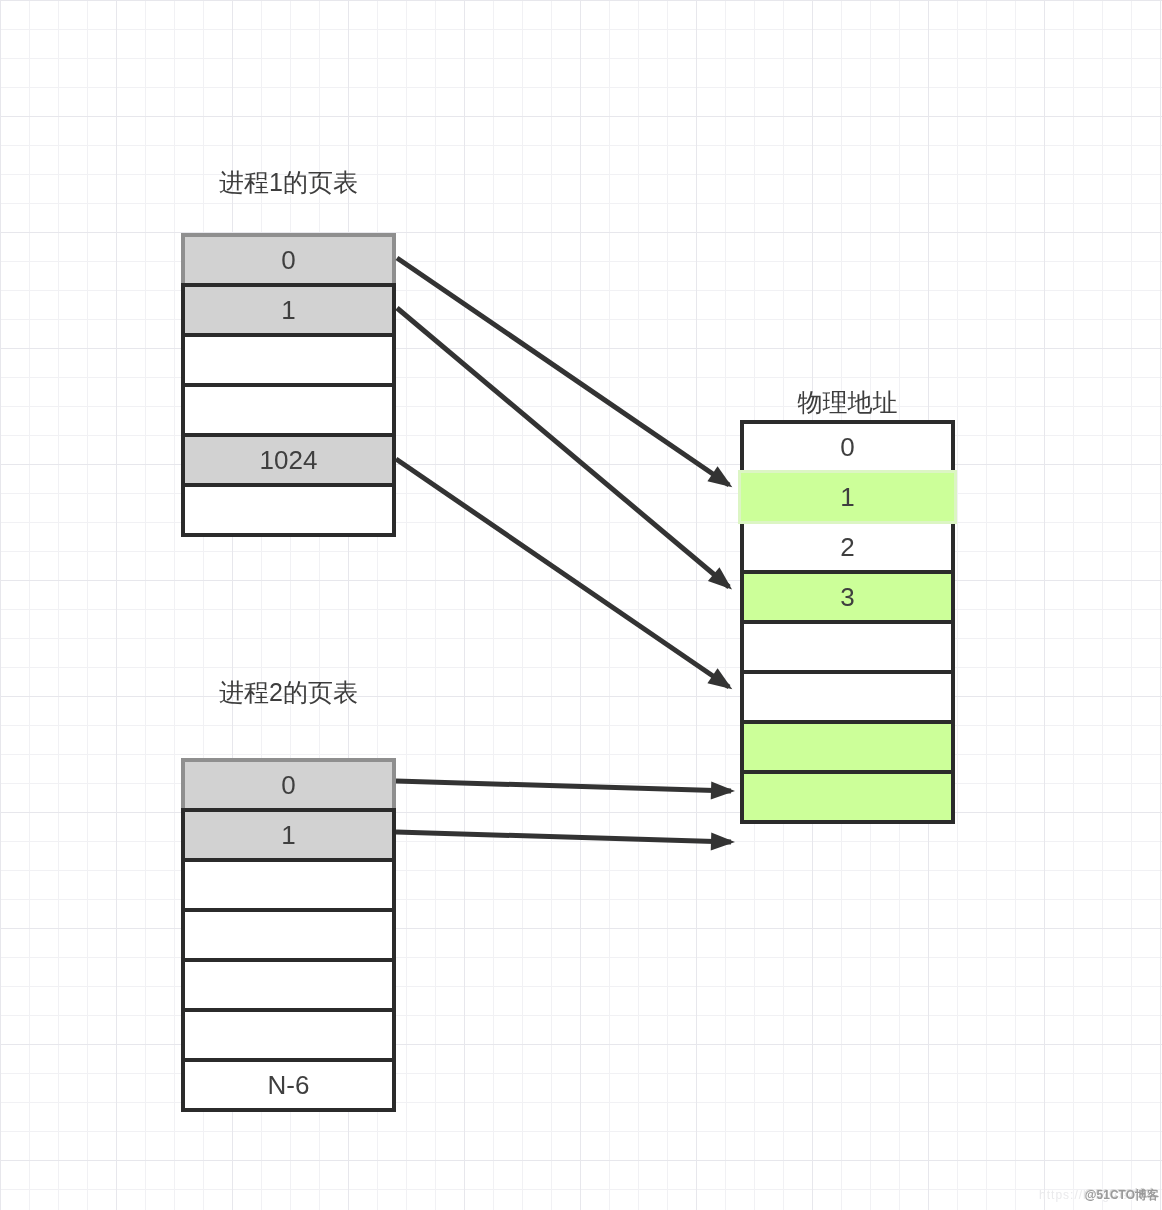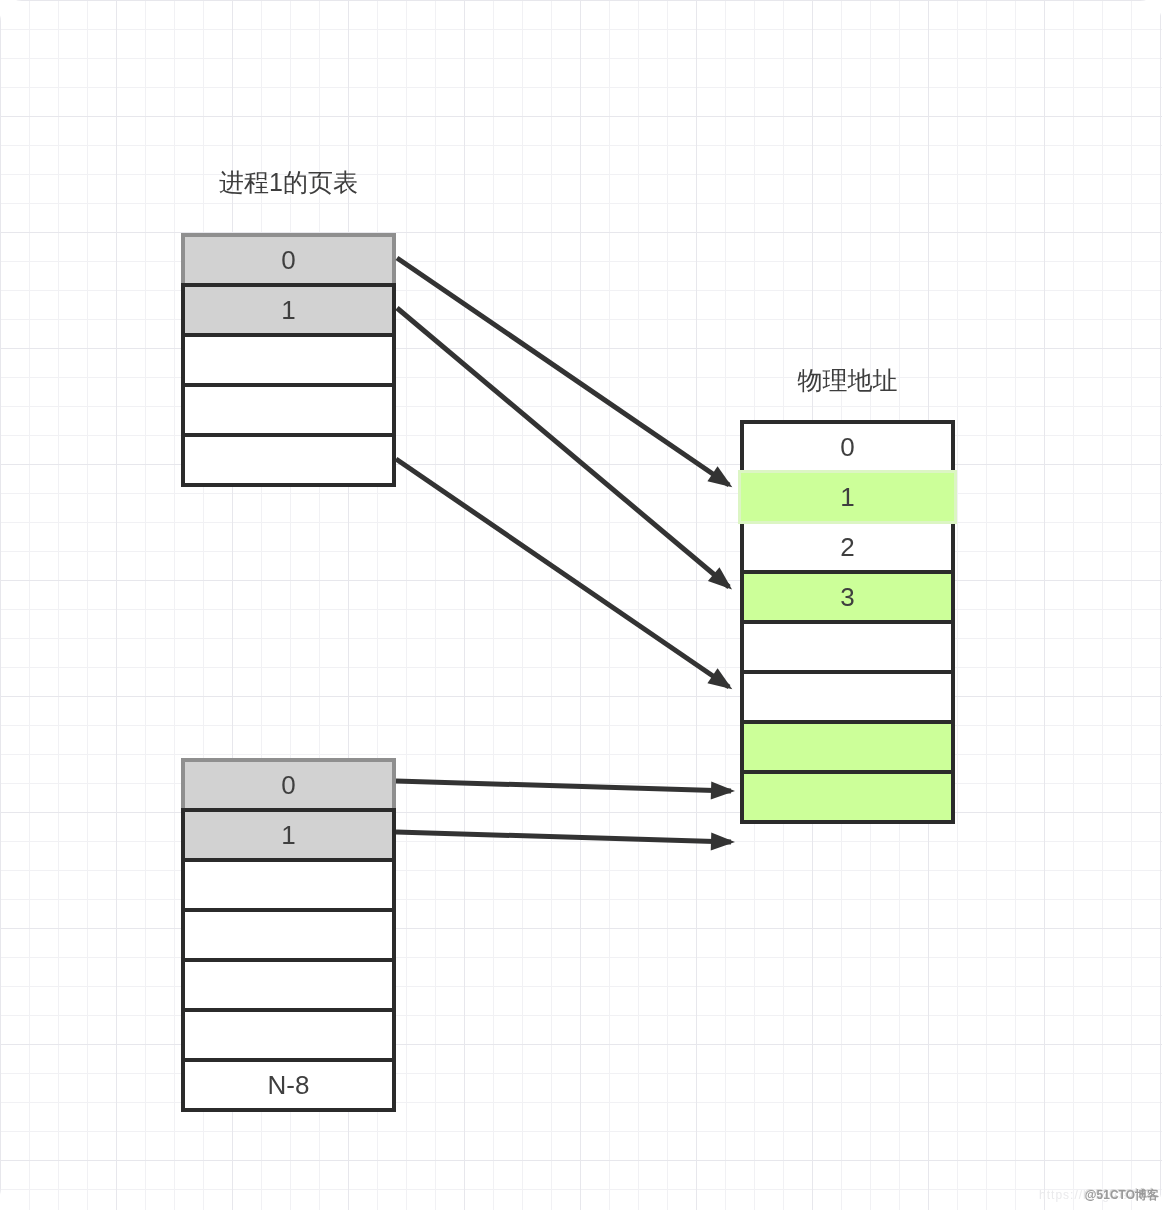--- a/index.html
+++ b/index.html
@@ -9,29 +9,28 @@
     overflow:hidden;
     background-color:#ffffff;
     background-image:
       linear-gradient(to right,#e7e7ec 1px,transparent 1px),
       linear-gradient(to bottom,#e7e7ec 1px,transparent 1px),
       linear-gradient(to right,#f1f1f4 1px,transparent 1px),
       linear-gradient(to bottom,#f1f1f4 1px,transparent 1px);
     background-size:116px 116px,116px 116px,29px 29px,29px 29px;
     font-family:"Liberation Sans","DejaVu Sans",sans-serif;
     color:#3f3f3f;
-    border-radius:22px;
   }
   .tbl-title{
     position:absolute;width:215px;text-align:center;
     font-size:25px;color:#3d3d3d;white-space:nowrap;
   }
   .t1{left:181px;top:166px;}
   .t2{left:181px;top:676px;}
-  .tph{left:740px;top:364px;text-align:center;}
+  .tph{left:740px;top:386px;text-align:center;}
   .vtable{position:absolute;width:215px;}
   .p1{left:181px;top:233px;}
   .p2{left:181px;top:758px;}
   .ph{left:740px;top:420px;}
   .row{
     box-sizing:border-box;height:54px;width:215px;
     border:4px solid #2b2b2b;background:#ffffff;
     display:flex;align-items:center;justify-content:center;
     font-size:26px;color:#3f3f3f;
   }
@@ -60,32 +59,34 @@
 
 <div class="canvas">
 
   <div class="tbl-title t1">进程1的页表</div>
 
   <div class="vtable p1">
     <div class="row gray first">0</div>
     <div class="row gray">1</div>
     <div class="row"></div>
     <div class="row"></div>
+    <div class="row gray">1024</div>
     <div class="row"></div>
   </div>
 
+  <div class="tbl-title t2">进程2的页表</div>
 
   <div class="vtable p2">
     <div class="row gray first">0</div>
     <div class="row gray">1</div>
     <div class="row"></div>
     <div class="row"></div>
     <div class="row"></div>
     <div class="row"></div>
-    <div class="row">N-8</div>
+    <div class="row">N-6</div>
   </div>
 
   <div class="tbl-title tph">物理地址</div>
 
   <div class="vtable ph">
     <div class="row">0</div>
     <div class="row green hl">1</div>
     <div class="row">2</div>
     <div class="row green">3</div>
     <div class="row"></div>

